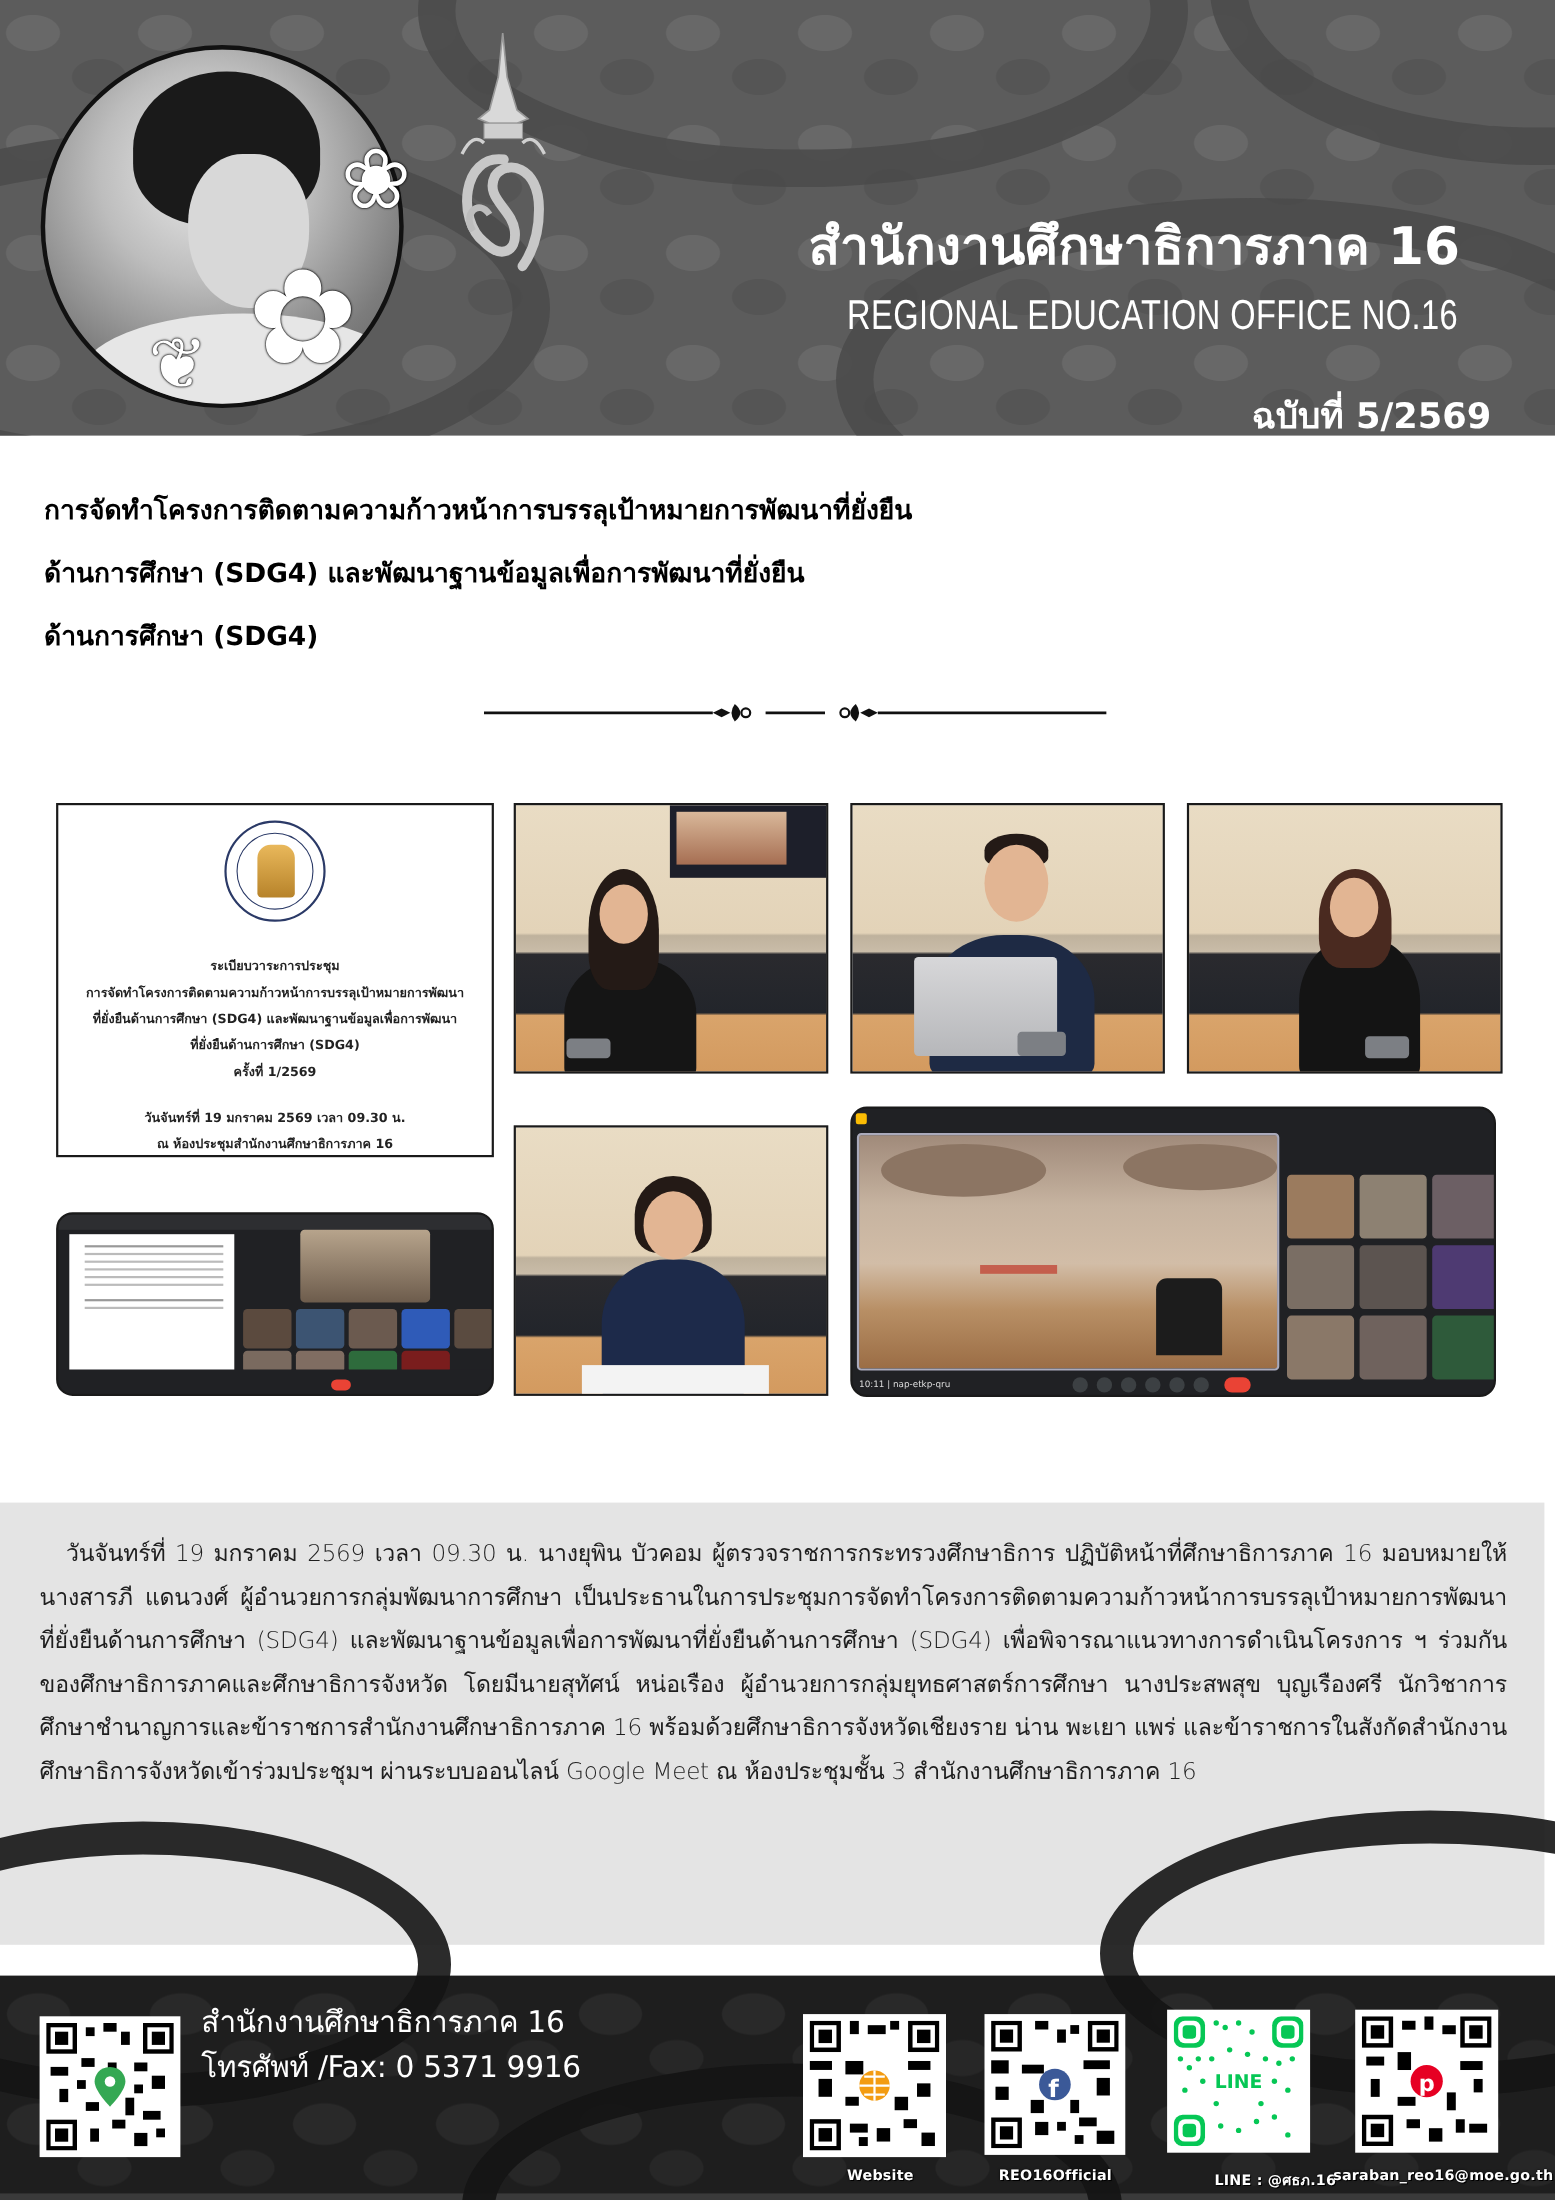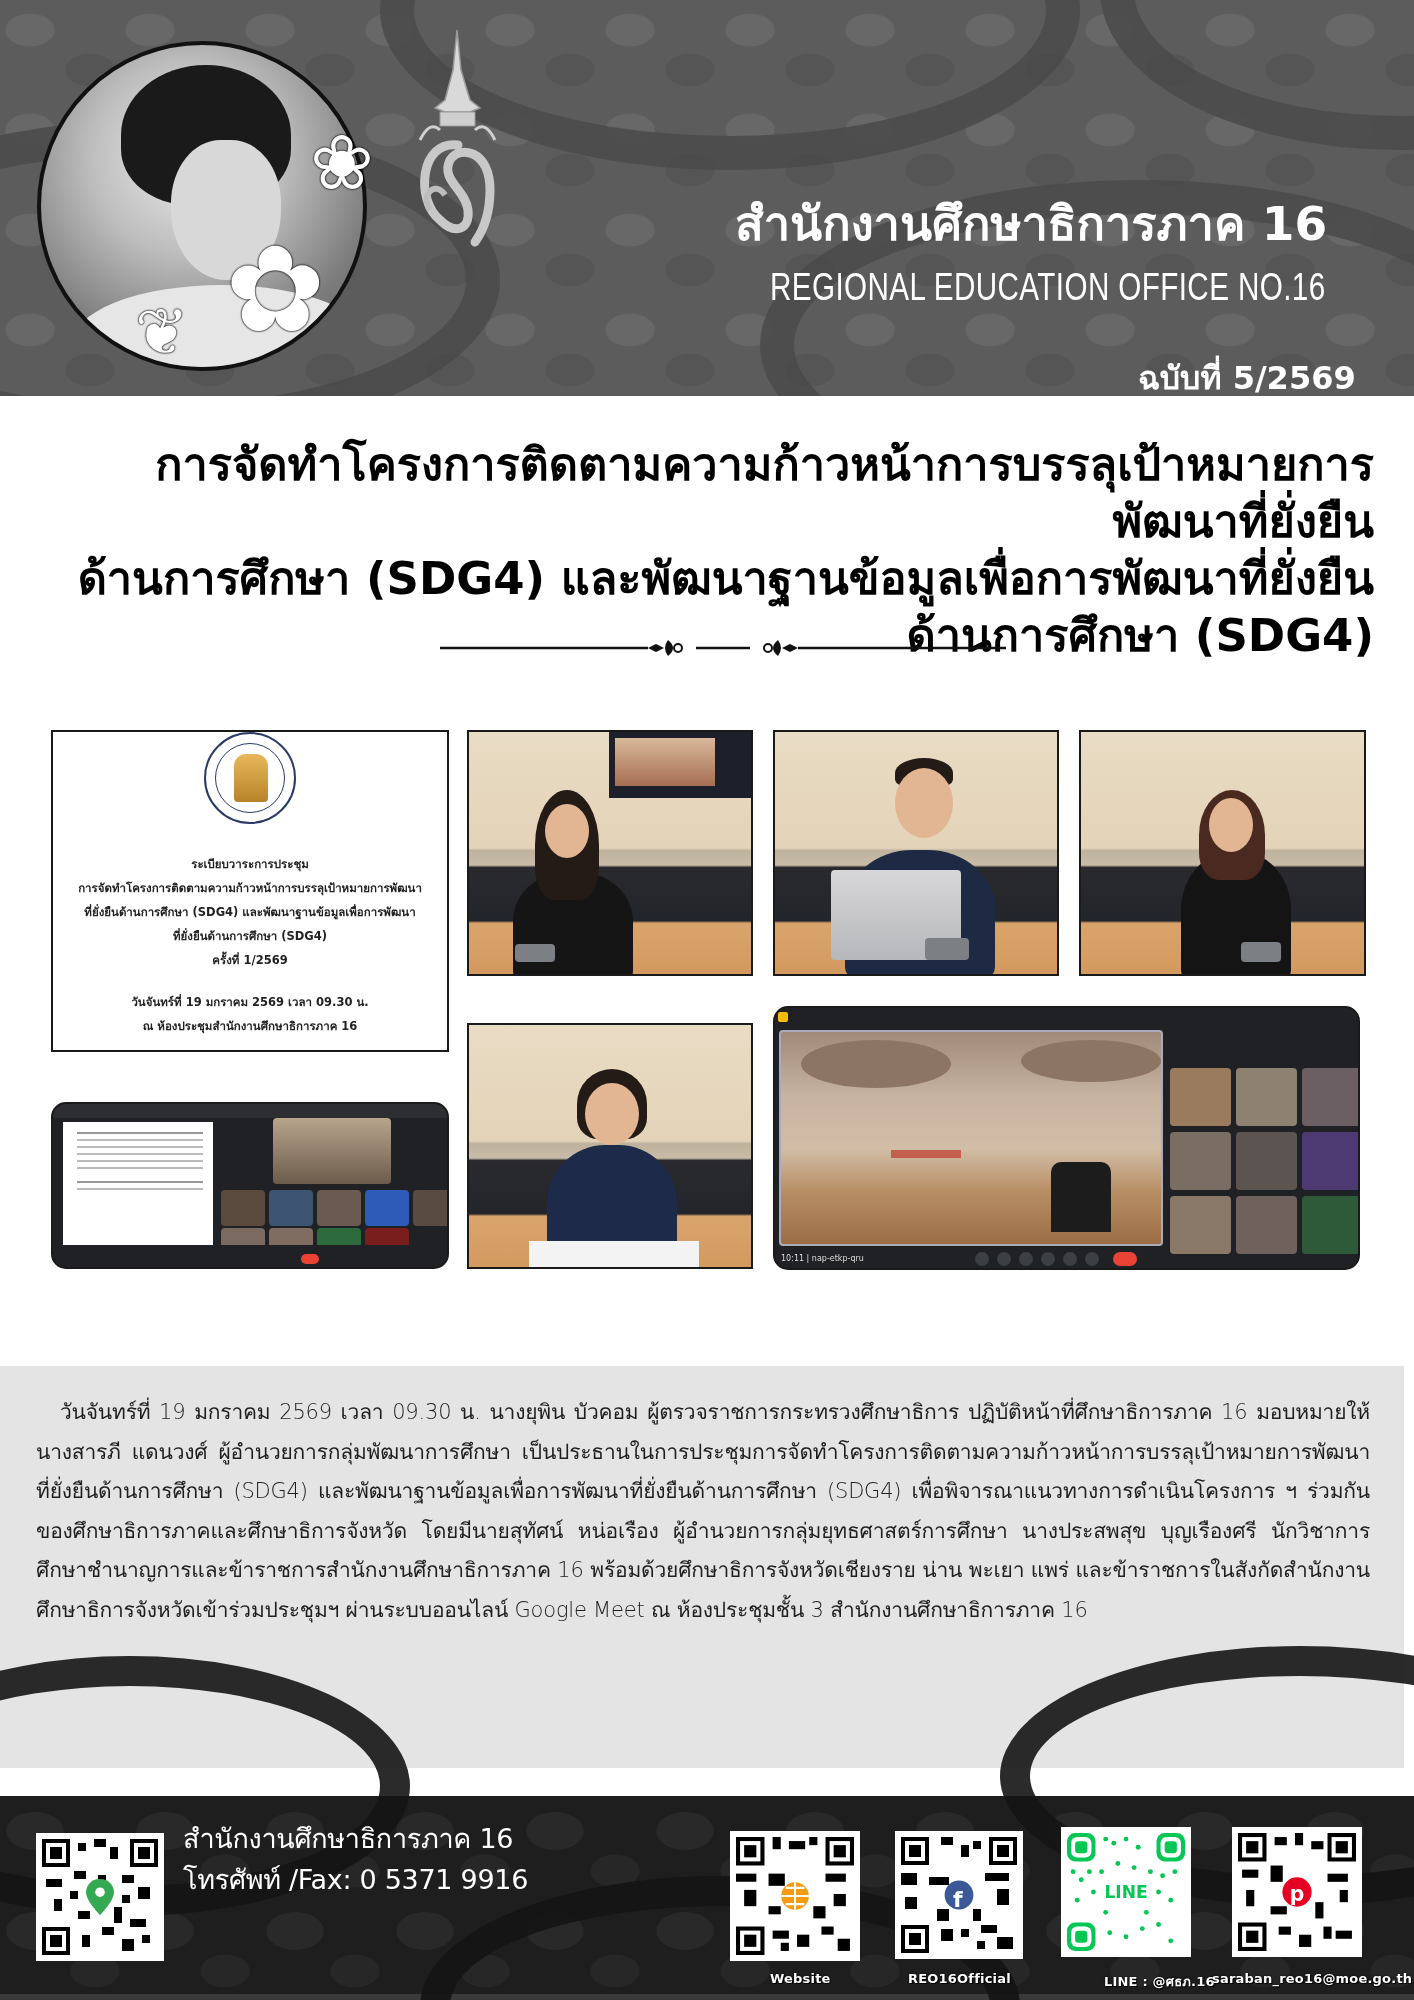--- a/index.html
+++ b/index.html
@@ -61,32 +61,32 @@
     transform: scaleX(0.78); transform-origin: left center; white-space: nowrap; letter-spacing: 0.5px;
   }
   .issue-no {
     position: absolute; left: 1138px; top: 352px;
     font-size: 32px; font-weight: bold; color: #ffffff; white-space: nowrap;
   }
 
   
   .headline {
     position: absolute; left: 40px; top: 436px; width: 1334px;
-    text-align: right; font-family: "DejaVu Sans", sans-serif;
-    font-weight: bold; font-size: 45px; line-height: 57px; color: #000;
+    text-align: left; font-family: "DejaVu Sans", sans-serif;
+    font-weight: bold; font-size: 24px; line-height: 57px; color: #000;
   }
   .divider {
     position: absolute; left: 440px; top: 636px; width: 566px; height: 24px;
   }
 
   
   .photo { position: absolute; border: 2px solid #1a1a1a; overflow: hidden; }
   .agenda-doc {
     left: 51px; top: 730px; width: 398px; height: 322px; background: #fff;
-    text-align: center; 
+    text-align: center; padding-top: 14px;
   }
   .agenda-doc .seal {
     width: 92px; height: 92px; margin: 0 auto; border-radius: 50%;
     border: 2px solid #2b3a67; position: relative;
   }
   .agenda-doc .seal::after {
     content: ""; position: absolute; left: 28px; top: 20px; width: 34px; height: 48px;
     background: linear-gradient(#e9b85b, #b7832a); border-radius: 12px 12px 4px 4px;
   }
   .agenda-doc .seal-inner {

